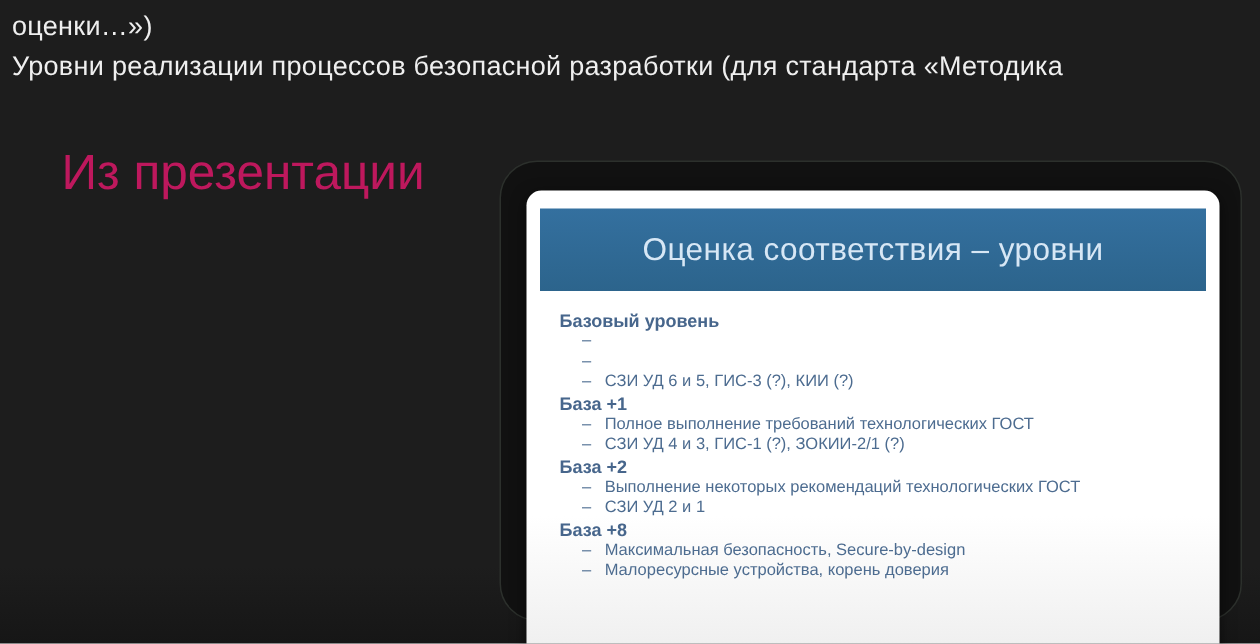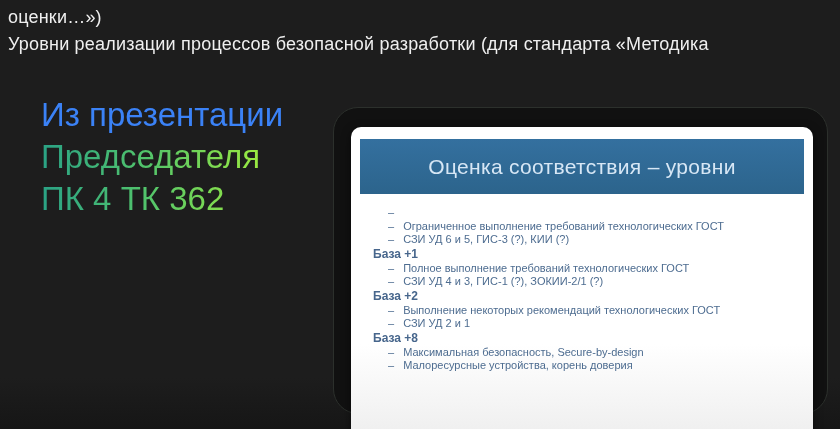--- a/index.html
+++ b/index.html
@@ -11,21 +11,21 @@
   }
 
   .page-title {
     position:absolute; left:8px; top:4px; width:790px;
     color:#efefef; font-size:18px; line-height:27px; font-weight:500;
     letter-spacing:0.2px;
   }
 
   .left-note { position:absolute; left:41px; top:94px; }
   .left-note .note-line { font-size:33px; line-height:42px; font-weight:500; }
-  .note-white { color:#3b82f6;text-align:right; }
+  .note-white { color:#be185d;text-align:right; }
   .note-gradient {
     background:linear-gradient(90deg, #2aa285 0%, #52c46b 48%, #9ae941 100%);
     -webkit-background-clip:text; background-clip:text;
     color:transparent; -webkit-text-fill-color:transparent;
     display:inline-block;
   }
 
   .slide-frame {
     position:absolute; left:333px; top:107px; width:495px; height:307px;
     background:#111111; border:1px solid #2c302c; border-radius:25px;
@@ -61,42 +61,38 @@
 </head>
 <body>
 
 <div class="page-title">
   <div>оценки…»)</div>
   <div>Уровни реализации процессов безопасной разработки (для стандарта «Методика</div>
 </div>
 
 <div class="left-note">
   <div class="note-line note-white">Из презентации</div>
-  <div class="note-gradient">
-    <div class="note-line">Председателя</div>
-    <div class="note-line">ПК 4 ТК 362</div>
-  </div>
 </div>
 
 <div class="slide-frame">
   <div class="slide">
 
     <div class="slide-header">
       <span>Оценка соответствия – уровни</span>
     </div>
 
     <div class="slide-body">
 
       <div class="section">
+        <div class="sec-title">Базовый уровень</div>
         <div class="bullet">
           <span class="dash">–</span>
         </div>
         <div class="bullet">
           <span class="dash">–</span>
-          <span>Ограниченное выполнение требований технологических ГОСТ</span>
         </div>
         <div class="bullet">
           <span class="dash">–</span>
           <span>СЗИ УД 6 и 5, ГИС-3 (?), КИИ (?)</span>
         </div>
       </div>
 
       <div class="section">
         <div class="sec-title">База +1</div>
         <div class="bullet">

